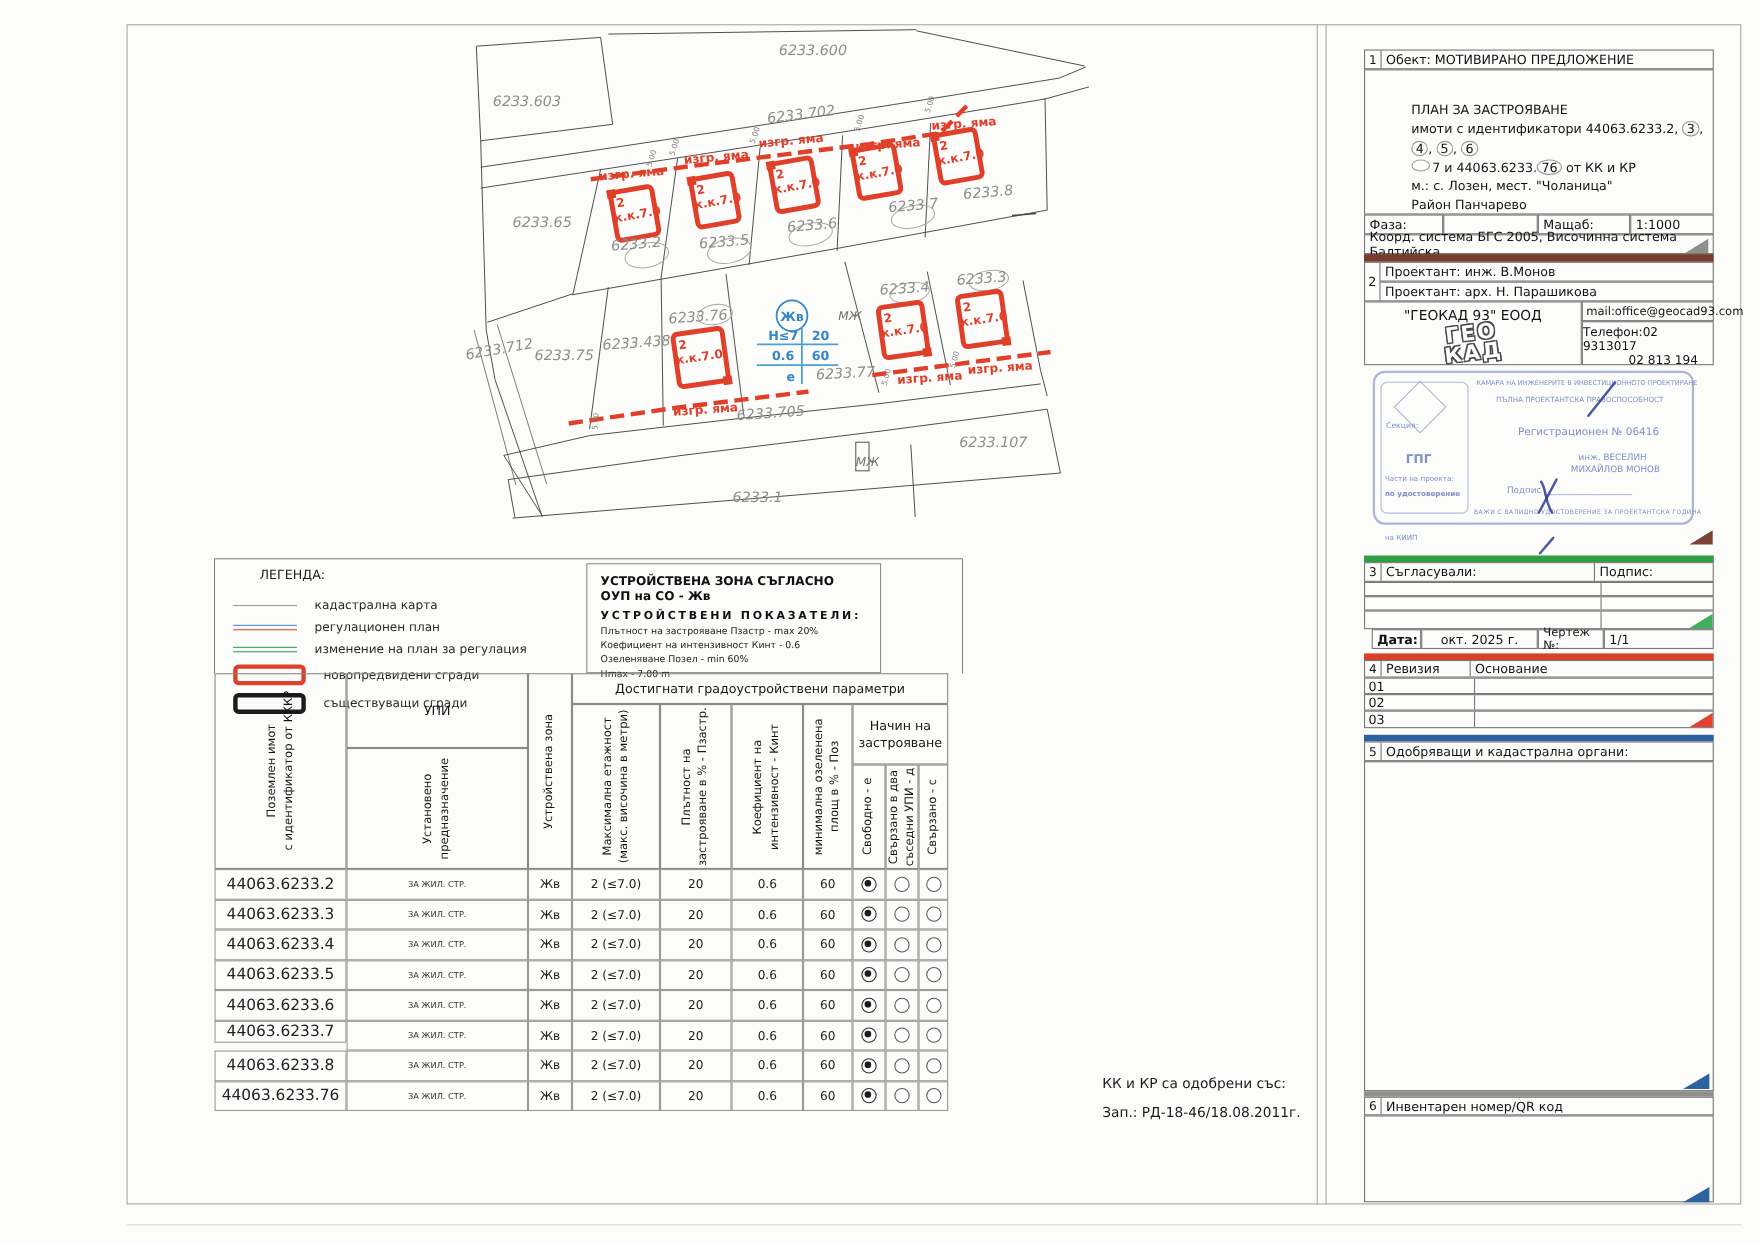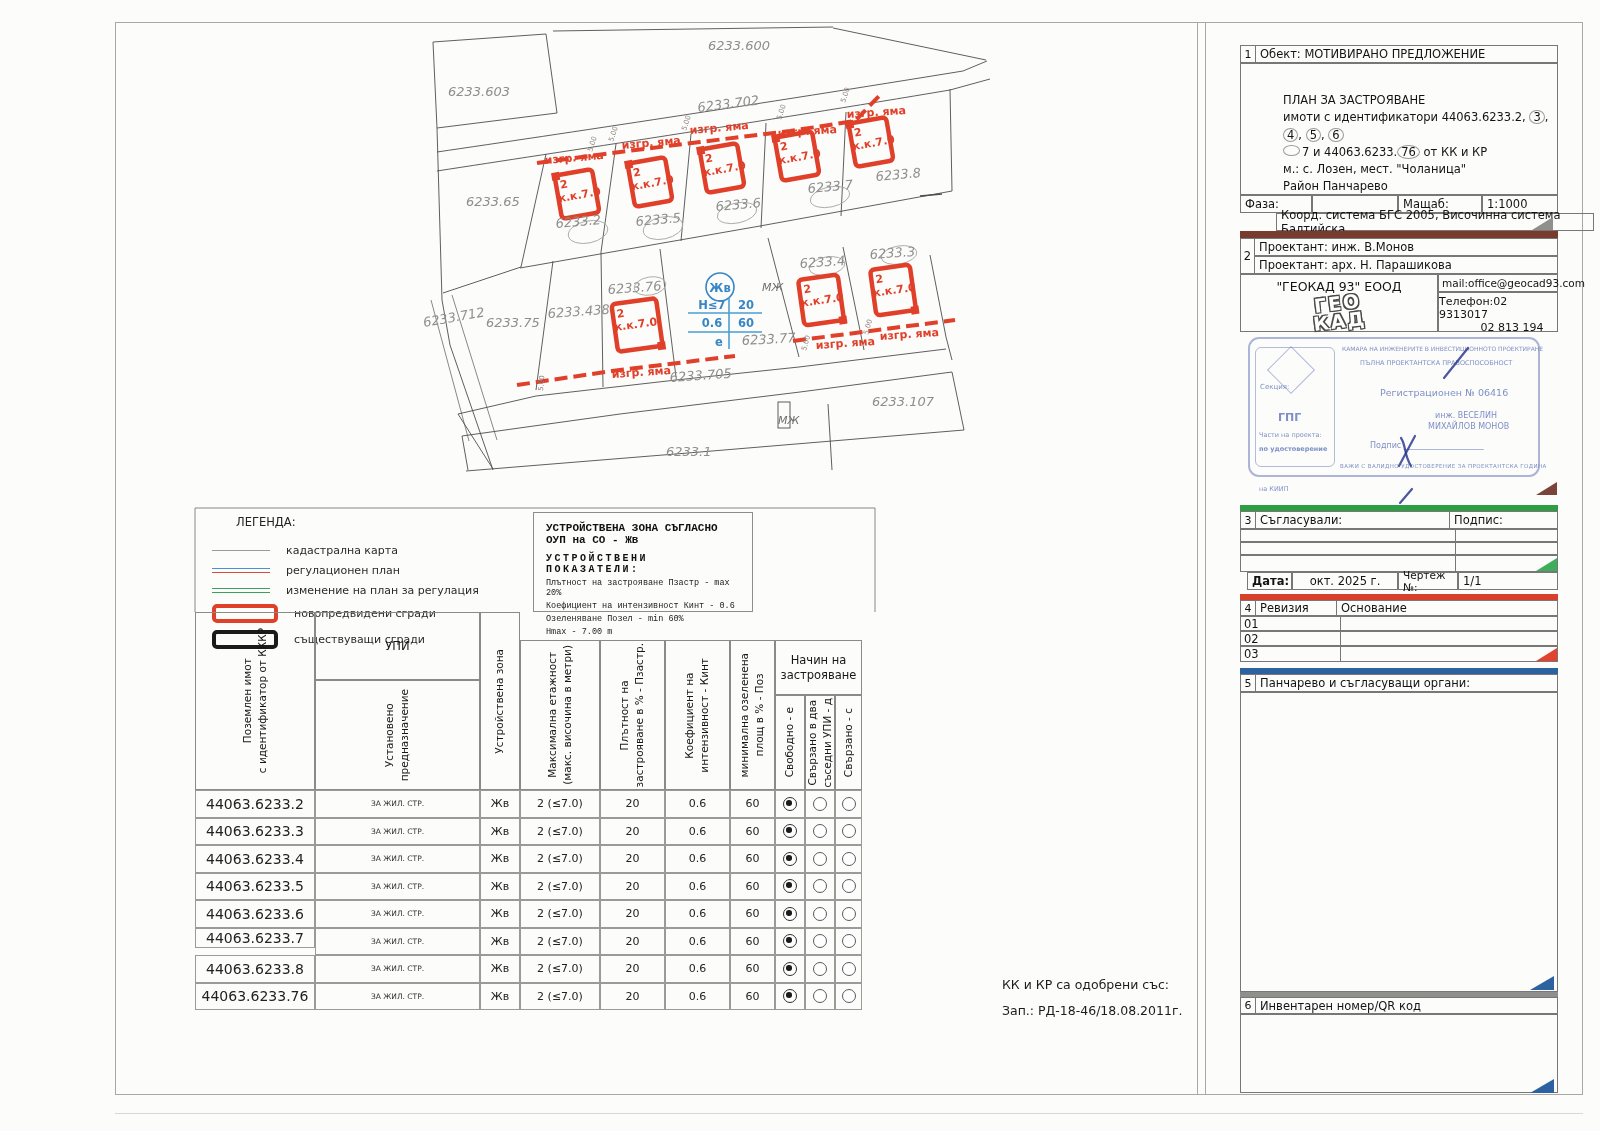--- a/index.html
+++ b/index.html
@@ -257,21 +257,21 @@
     <div class="lg-item">
       <div class="lw lw-new"></div>
       <span>новопредвидени сгради</span>
     </div>
     <div class="lg-item">
       <div class="lw lw-old"></div>
       <span>съществуващи сгради</span>
     </div>
   </div>
 
-  <div class="abs zb" style="left:533px;top:512px;width:220px;height:100px;font-family:Liberation Mono, monospace;">
+  <div class="abs zb" style="left:533px;top:512px;width:268px;height:100px;">
     <div class="zb-title">УСТРОЙСТВЕНА ЗОНА СЪГЛАСНО ОУП на СО - Жв</div>
     <div class="zb-sub">УСТРОЙСТВЕНИ ПОКАЗАТЕЛИ:</div>
     <div class="zb-line">Плътност на застрояване Пзастр - max 20%</div>
     <div class="zb-line">Коефициент на интензивност Кинт - 0.6</div>
     <div class="zb-line">Озеленяване Позел - min 60%</div>
     <div class="zb-line">Hmax - 7.00 m</div>
   </div>
 
   <div class="abs" id="ptable" style="left:195px;top:612px;width:667px;height:398px;">
     <div class="tc" style="left:0;top:0;width:120px;height:178px;">
@@ -279,20 +279,21 @@
 с идентификатор от КККР</span>
       </div>
     <div class="tc ht" style="left:120px;top:0;width:165px;height:68px;"><span>УПИ</span></div>
     <div class="tc" style="left:120px;top:68px;width:165px;height:110px;">
         <span class="vt">Установено
 предназначение</span>
       </div>
     <div class="tc" style="left:285px;top:0;width:40px;height:178px;">
         <span class="vt">Устройствена зона</span>
       </div>
+    <div class="tc ht" style="left:325px;top:0;width:342px;height:28px;"><span>Достигнати градоустройствени параметри</span></div>
     <div class="tc" style="left:325px;top:28px;width:80px;height:150px;">
         <span class="vt">Максимална етажност
 (макс. височина в метри)</span>
       </div>
     <div class="tc" style="left:405px;top:28px;width:65px;height:150px;">
         <span class="vt">Плътност на
 застрояване в % - Пзастр.</span>
       </div>
     <div class="tc" style="left:470px;top:28px;width:65px;height:150px;">
         <span class="vt">Коефициент на
@@ -469,21 +470,21 @@
     <div class="tbx" style="left:0;top:150px;width:72px;height:18px;">
         <span class="tb-lab">Фаза:</span>
       </div>
     <div class="tbx" style="left:72px;top:150px;width:86px;height:18px;"></div>
     <div class="tbx" style="left:158px;top:150px;width:84px;height:18px;">
         <span class="tb-lab">Мащаб:</span>
       </div>
     <div class="tbx" style="left:242px;top:150px;width:76px;height:18px;">
         <span class="tb-lab">1:1000</span>
       </div>
-    <div class="tbx" style="left:0;top:168px;width:318px;height:18px;margin-left:36px;">
+    <div class="tbx" style="left:0;top:168px;width:318px;height:18px;">
         <span class="tb-lab">Коорд. система БГС 2005, Височинна система Балтийска</span>
       </div>
     <div class="tri" style="left:292px;top:172px;border-bottom-color:#8f8f8b;"></div>
     <div class="bar" style="left:0;top:186px;width:318px;height:7px;background:#7a3b2f;"></div>
 
     <div class="tbx" style="left:0;top:193px;width:14px;height:36px;border-right:none;justify-content:center;">
         <span>2</span>
       </div>
     <div class="tbx" style="left:14px;top:193px;width:304px;height:18px;">
         <span class="tb-lab">Проектант: инж. В.Монов</span>
@@ -570,21 +571,21 @@
         <span style="flex:0 0 96px;padding-left:3px;border-right:1px solid #777;align-self:stretch;display:flex;align-items:center;">02</span>
       </div>
     <div class="tbx" style="left:0;top:601px;width:318px;height:16px;">
         <span style="flex:0 0 96px;padding-left:3px;border-right:1px solid #777;align-self:stretch;display:flex;align-items:center;">03</span>
       </div>
     <div class="tri" style="left:296px;top:603px;border-bottom-color:#e2422f;"></div>
 
     <div class="bar" style="left:0;top:623px;width:318px;height:6px;background:#2d62a0;"></div>
     <div class="tbx" style="left:0;top:629px;width:318px;height:18px;">
       <span class="tb-num">5</span>
-      <span class="tb-lab">Панчарево и съгласуващи органи:</span>
+      <span class="tb-lab">Одобряващи и кадастрална органи:</span>
     </div>
     <div class="tbx" style="left:0;top:647px;width:318px;height:300px;"></div>
     <div class="tri" style="left:290px;top:931px;border-bottom-color:#2d62a0;border-width:0 0 14px 24px;"></div>
 
     <div class="bar" style="left:0;top:947px;width:318px;height:5px;background:#8f8f8b;"></div>
     <div class="tbx" style="left:0;top:952px;width:318px;height:17px;">
       <span class="tb-num">6</span>
       <span class="tb-lab">Инвентарен номер/QR код</span>
     </div>
     <div class="tbx" style="left:0;top:969px;width:318px;height:79px;"></div>

